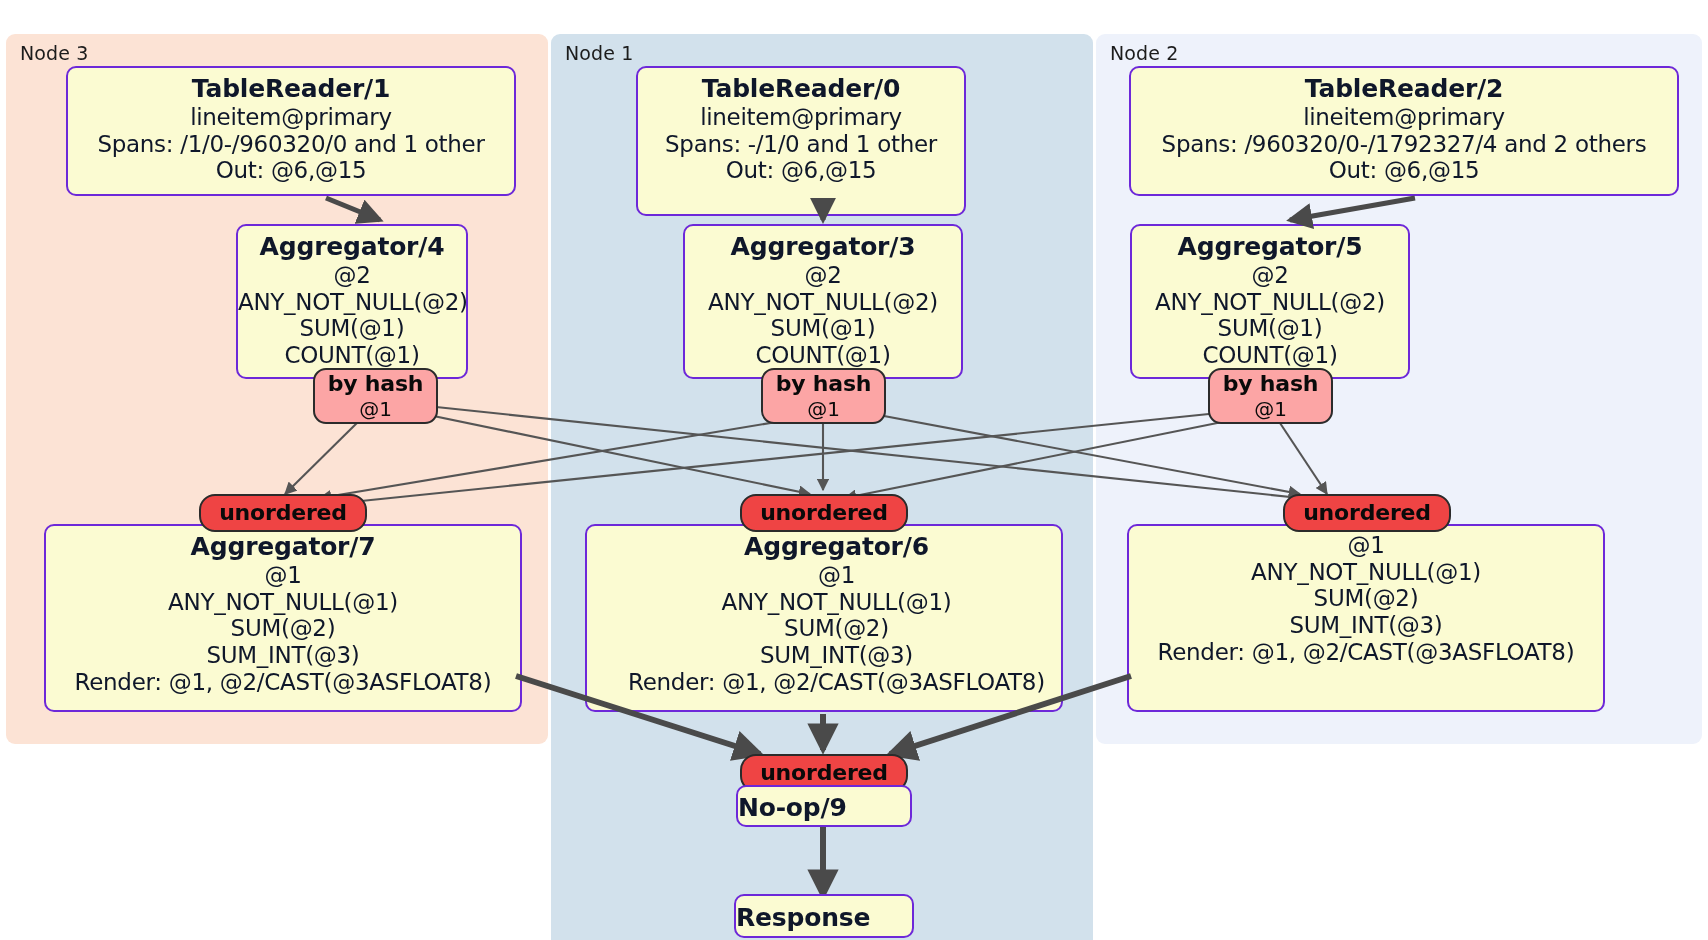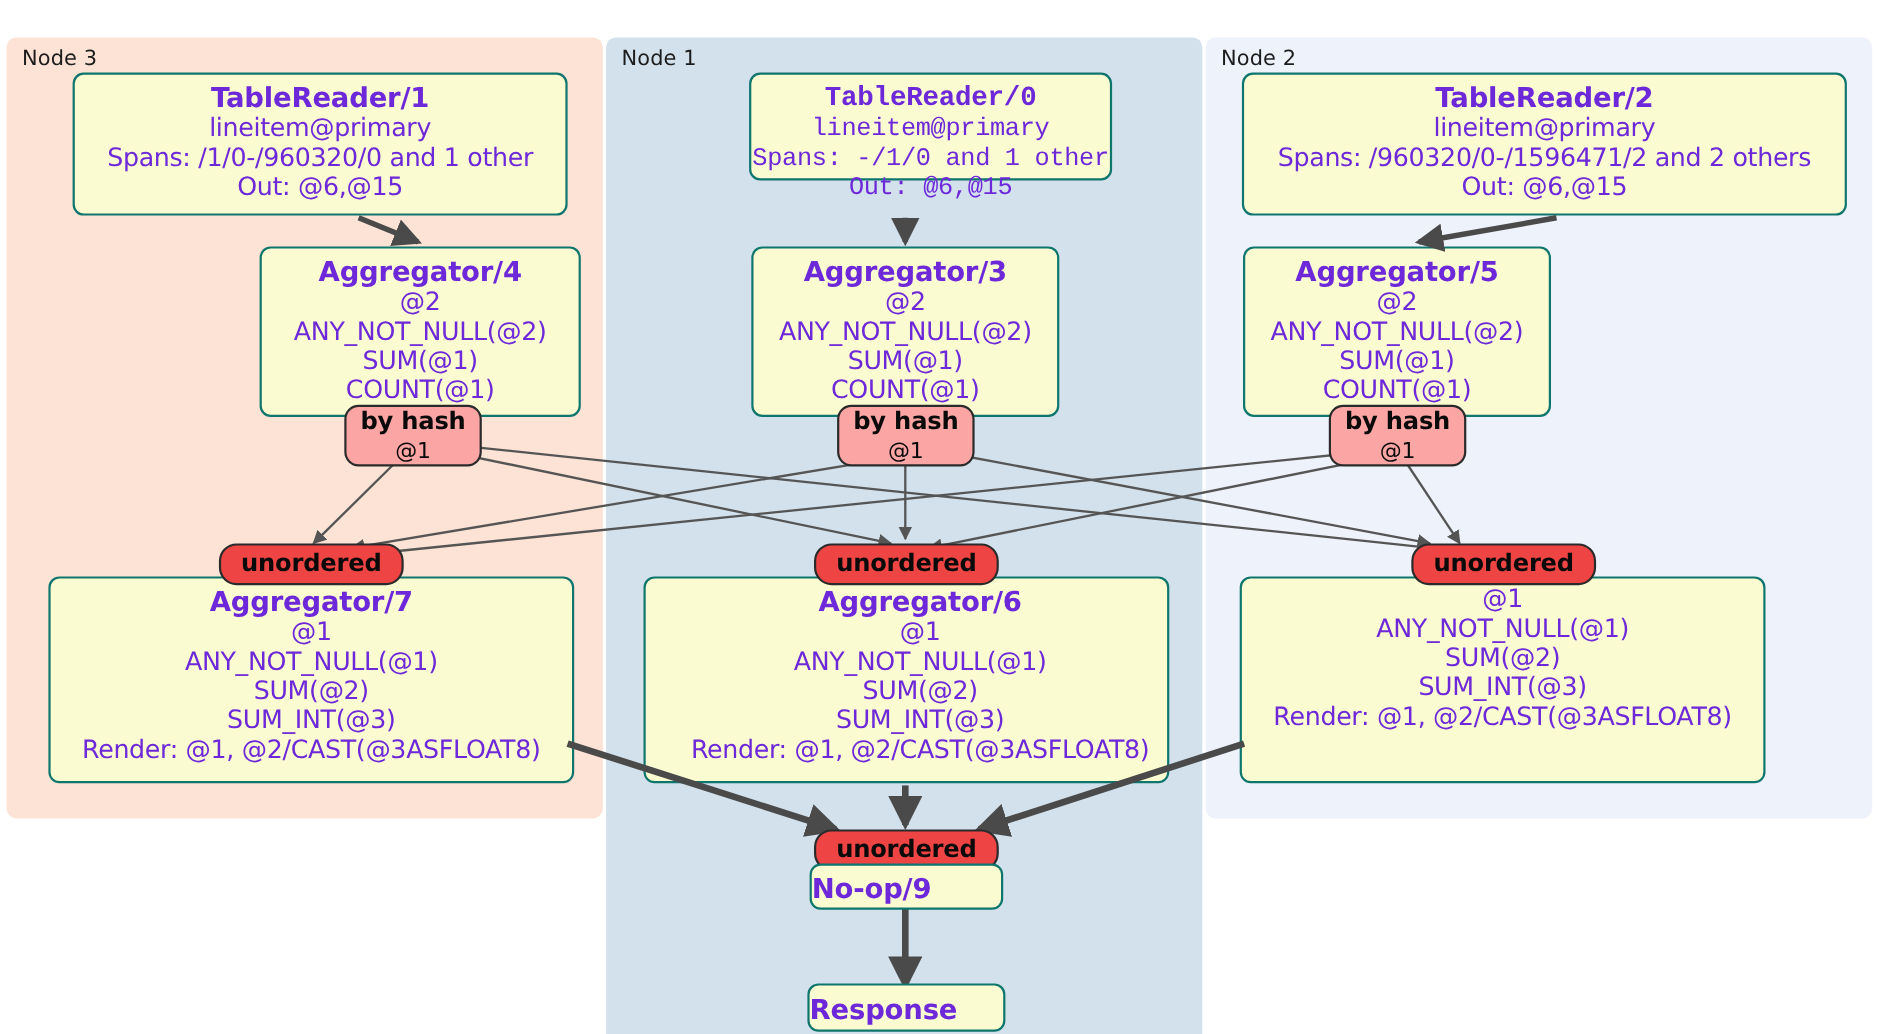--- a/index.html
+++ b/index.html
@@ -46,24 +46,24 @@
     width: 1708px;
     height: 940px;
     pointer-events: none;
   }
 
   
   .proc-box {
     position: absolute;
     box-sizing: border-box;
     background: #fbfbd2;
-    border: 2px solid #0f766e;
+    border: 2px solid #6d28d9;
     border-radius: 10px;
     text-align: center;
-    color: #6d28d9;
+    color: #0f172a;
     padding-top: 6px;
     line-height: 1.16;
   }
   .proc-title {
     font-weight: bold;
     font-size: 25px;
     letter-spacing: -0.2px;
     display: block;
     margin-bottom: 1px;
   }
@@ -163,35 +163,35 @@
     </g>
   </svg>
 
   <div class="proc-box" style="left:66px; top:38px; width:450px; height:130px;">
     <span class="proc-title">TableReader/1</span>
     <span class="proc-line">lineitem@primary</span>
     <span class="proc-line">Spans: /1/0-/960320/0 and 1 other</span>
     <span class="proc-line">Out: @6,@15</span>
   </div>
 
-  <div class="proc-box" style="left:681px; top:38px; width:330px; height:98px;font-family:Liberation Mono, monospace;">
+  <div class="proc-box" style="left:636px; top:38px; width:330px; height:150px;">
     <span class="proc-title">TableReader/0</span>
     <span class="proc-line">lineitem@primary</span>
     <span class="proc-line">Spans: -/1/0 and 1 other</span>
     <span class="proc-line">Out: @6,@15</span>
   </div>
 
   <div class="proc-box" style="left:1129px; top:38px; width:550px; height:130px;">
     <span class="proc-title">TableReader/2</span>
     <span class="proc-line">lineitem@primary</span>
-    <span class="proc-line">Spans: /960320/0-/1596471/2 and 2 others</span>
+    <span class="proc-line">Spans: /960320/0-/1792327/4 and 2 others</span>
     <span class="proc-line">Out: @6,@15</span>
   </div>
 
-  <div class="proc-box" style="left:236px; top:196px; width:292px; height:155px;">
+  <div class="proc-box" style="left:236px; top:196px; width:232px; height:155px;">
     <span class="proc-title">Aggregator/4</span>
     <span class="proc-line">@2</span>
     <span class="proc-line">ANY_NOT_NULL(@2)</span>
     <span class="proc-line">SUM(@1)</span>
     <span class="proc-line">COUNT(@1)</span>
   </div>
 
   <div class="proc-box" style="left:683px; top:196px; width:280px; height:155px;">
     <span class="proc-title">Aggregator/3</span>
     <span class="proc-line">@2</span>

